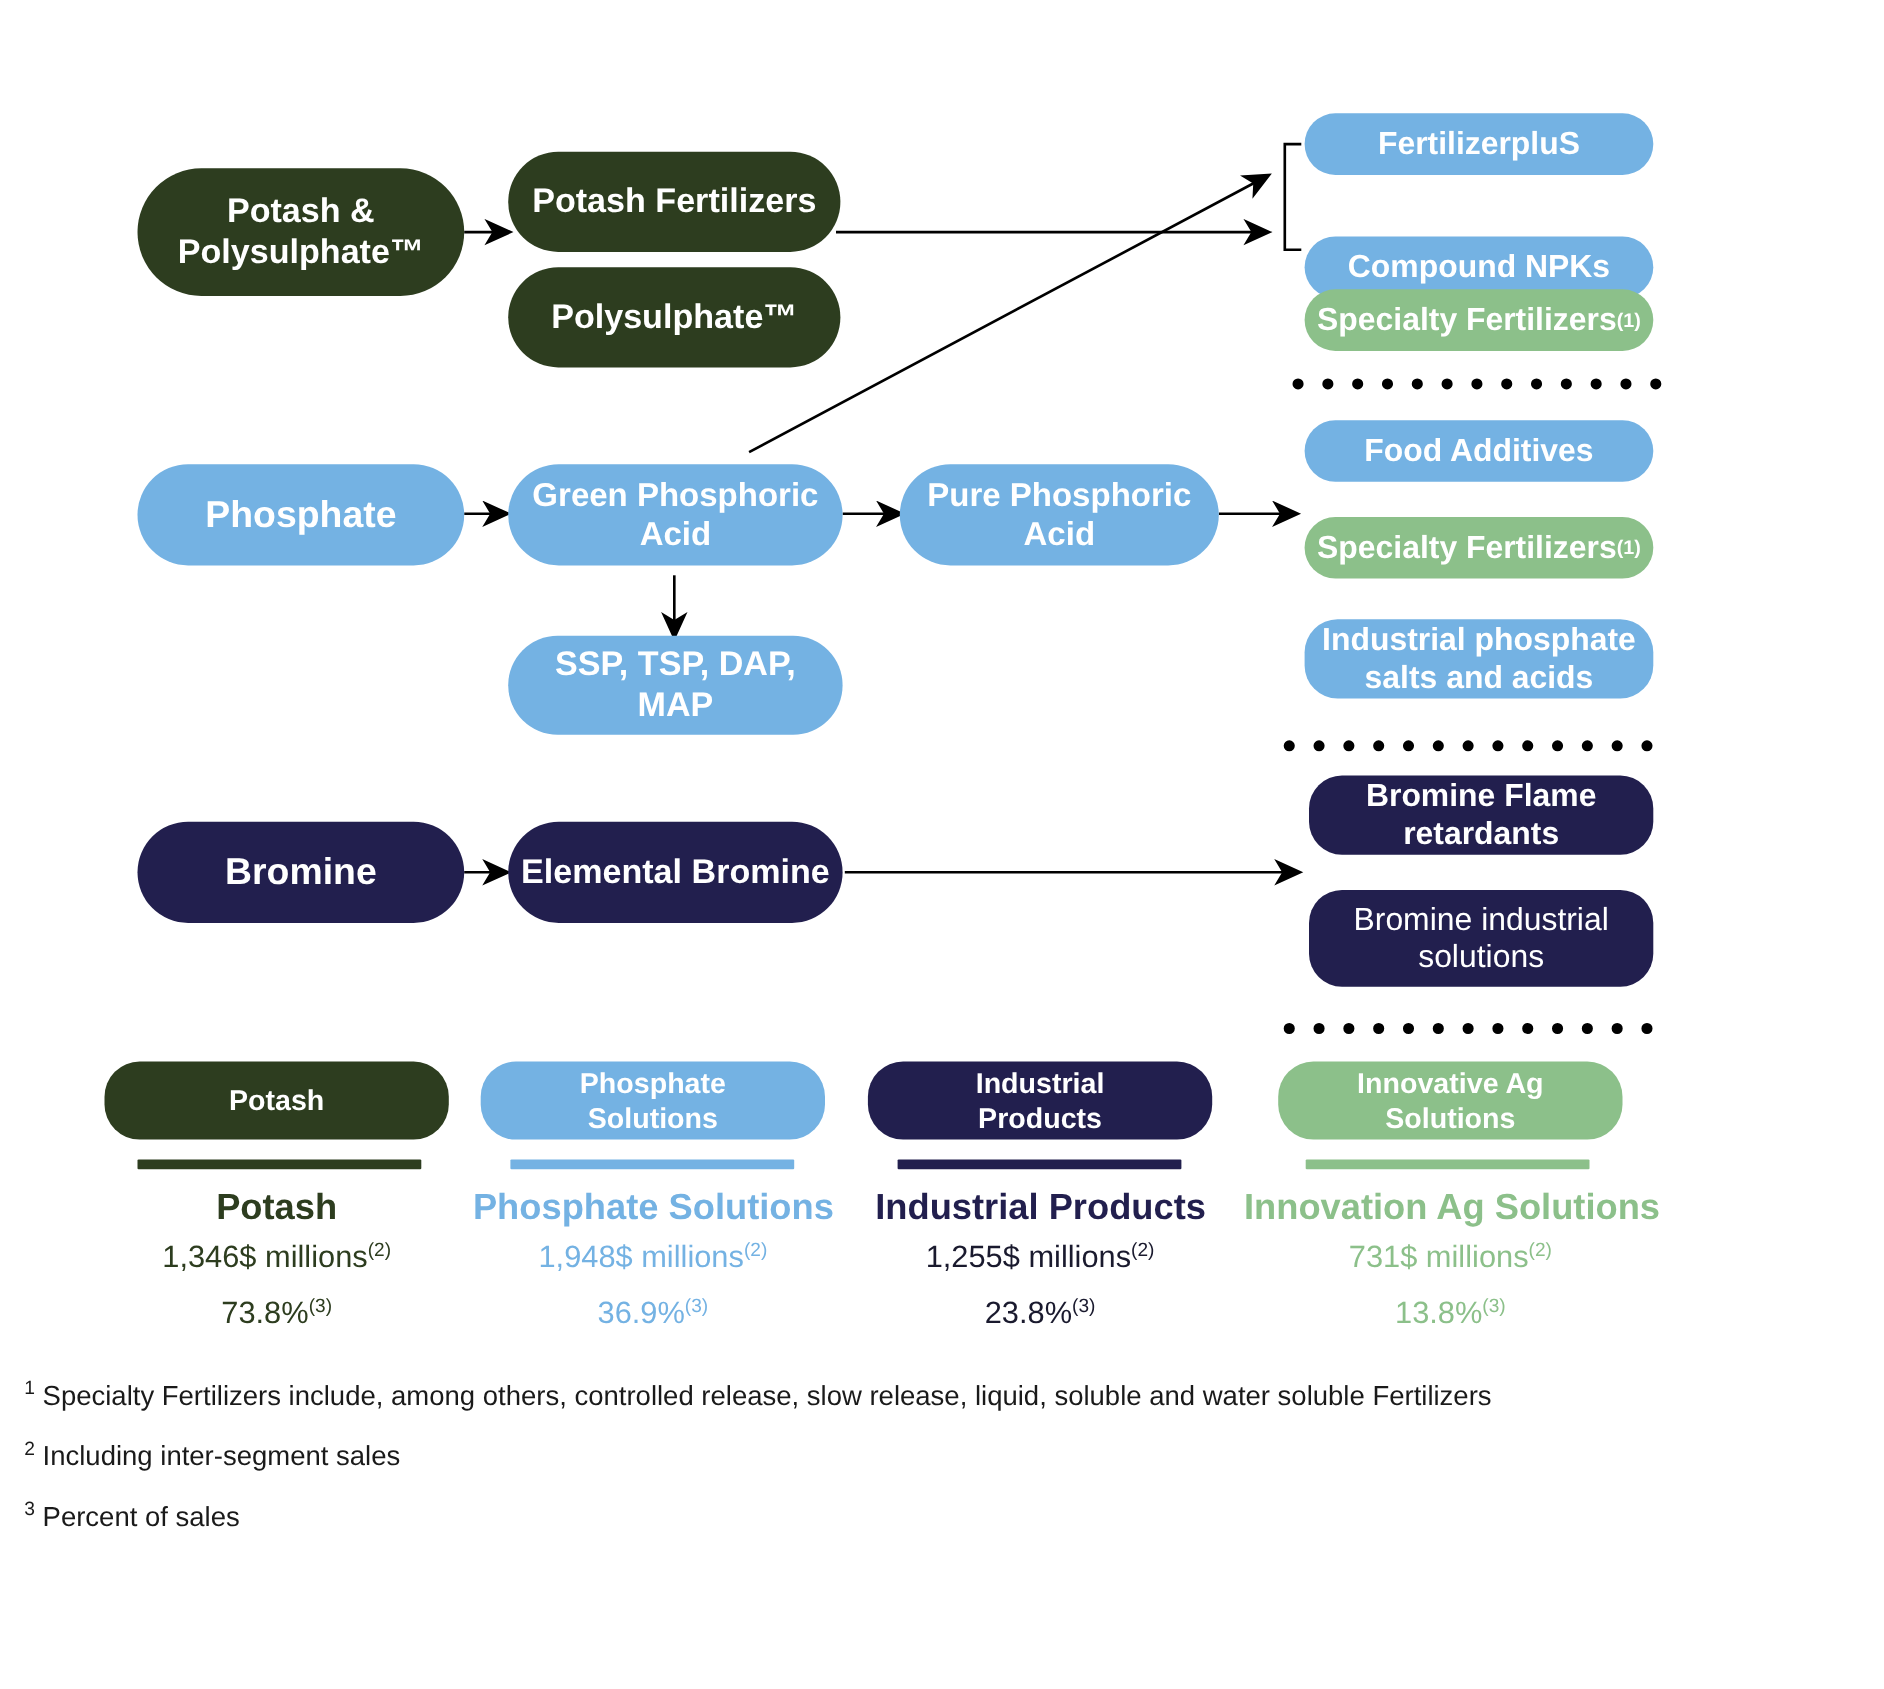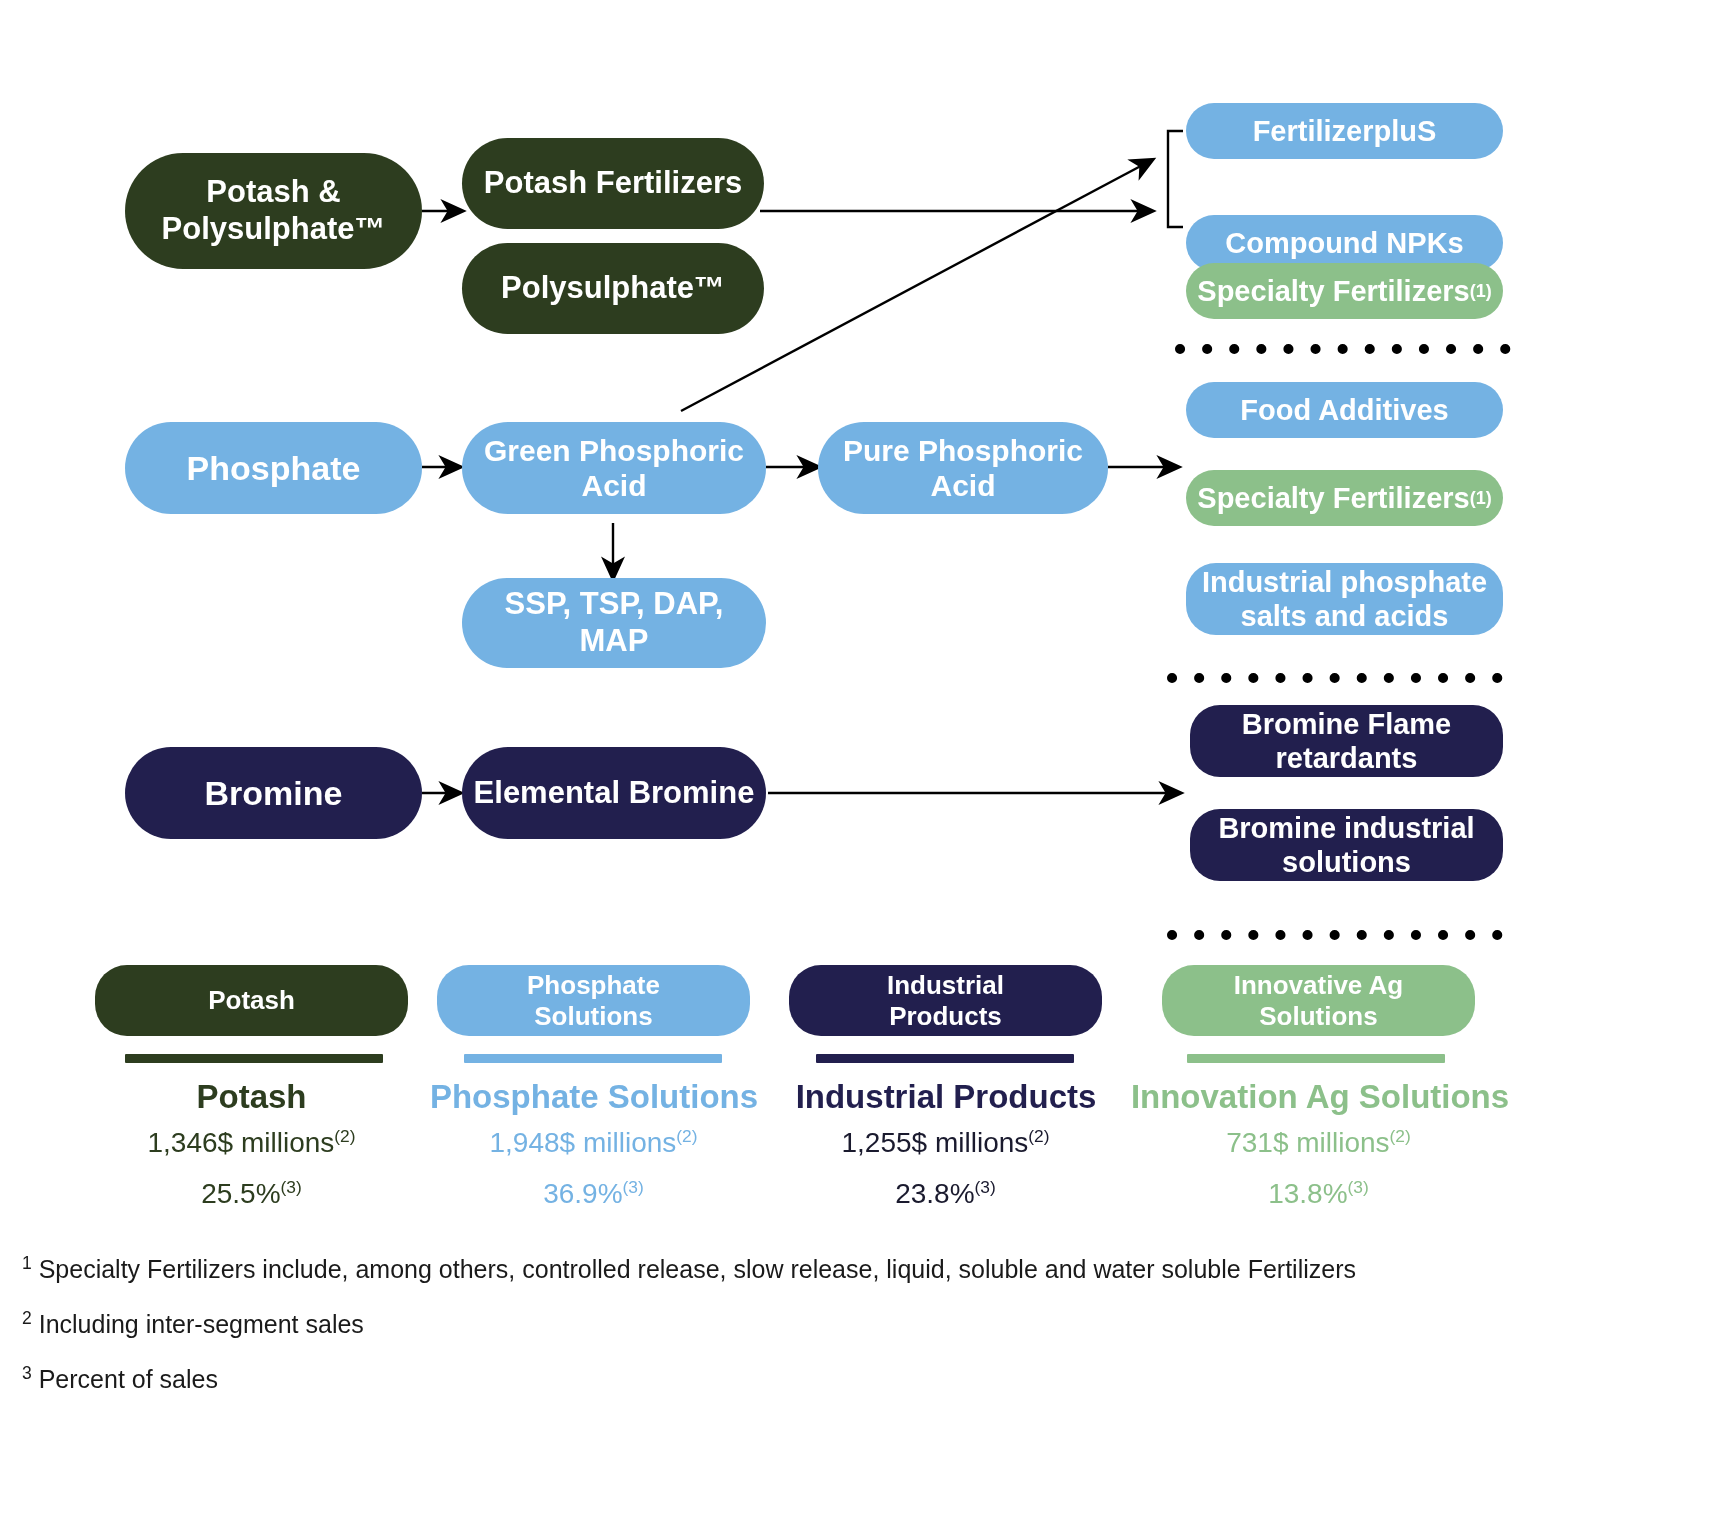--- a/index.html
+++ b/index.html
@@ -109,31 +109,31 @@
   <div class="pill blue" style="left:1186px;top:563px;width:317px;height:72px;border-radius:30px;font-size:29px;font-weight:bold;">Industrial phosphate
 salts and acids</div>
 
   <div class="pill navy" style="left:462px;top:747px;width:304px;height:92px;font-size:31px;font-weight:bold;">Elemental Bromine</div>
 
   <div class="pill navy" style="left:125px;top:747px;width:297px;height:92px;font-size:34px;font-weight:bold;">Bromine</div>
 
   <div class="pill navy" style="left:1190px;top:705px;width:313px;height:72px;border-radius:30px;font-size:29px;font-weight:bold;">Bromine Flame
 retardants</div>
 
-  <div class="pill navy" style="left:1190px;top:809px;width:313px;height:72px;border-radius:30px;font-size:29px;font-weight:bold;">Bromine industrial
+  <div class="pill navy" style="left:1190px;top:809px;width:313px;height:88px;border-radius:30px;font-size:29px;font-weight:normal;">Bromine industrial
 solutions</div>
 
   <div class="pill green" style="left:95px;top:965px;width:313px;height:71px;border-radius:32px;font-size:26px;font-weight:bold;">Potash</div>
   <div class="segbar" style="left:125px;top:1054px;width:258px;background:#2d3d1f;"></div>
   <div class="segtitle" style="left:95px;top:1078px;width:313px;color:#2d3d1f;">Potash</div>
   <div class="segval" style="left:95px;top:1127px;width:313px;color:#2d3d1f;">
     <span>1,346$ millions</span><sup>(2)</sup>
   </div>
   <div class="segval" style="left:95px;top:1178px;width:313px;color:#2d3d1f;">
-    <span>25.5%</span><sup>(3)</sup>
+    <span>73.8%</span><sup>(3)</sup>
   </div>
 
   <div class="pill blue" style="left:437px;top:965px;width:313px;height:71px;border-radius:32px;font-size:26px;font-weight:bold;">Phosphate
 Solutions</div>
   <div class="segbar" style="left:464px;top:1054px;width:258px;background:#74b2e3;"></div>
   <div class="segtitle" style="left:414px;top:1078px;width:360px;color:#74b2e3;">Phosphate Solutions</div>
   <div class="segval" style="left:437px;top:1127px;width:313px;color:#74b2e3;">
     <span>1,948$ millions</span><sup>(2)</sup>
   </div>
   <div class="segval" style="left:437px;top:1178px;width:313px;color:#74b2e3;">

